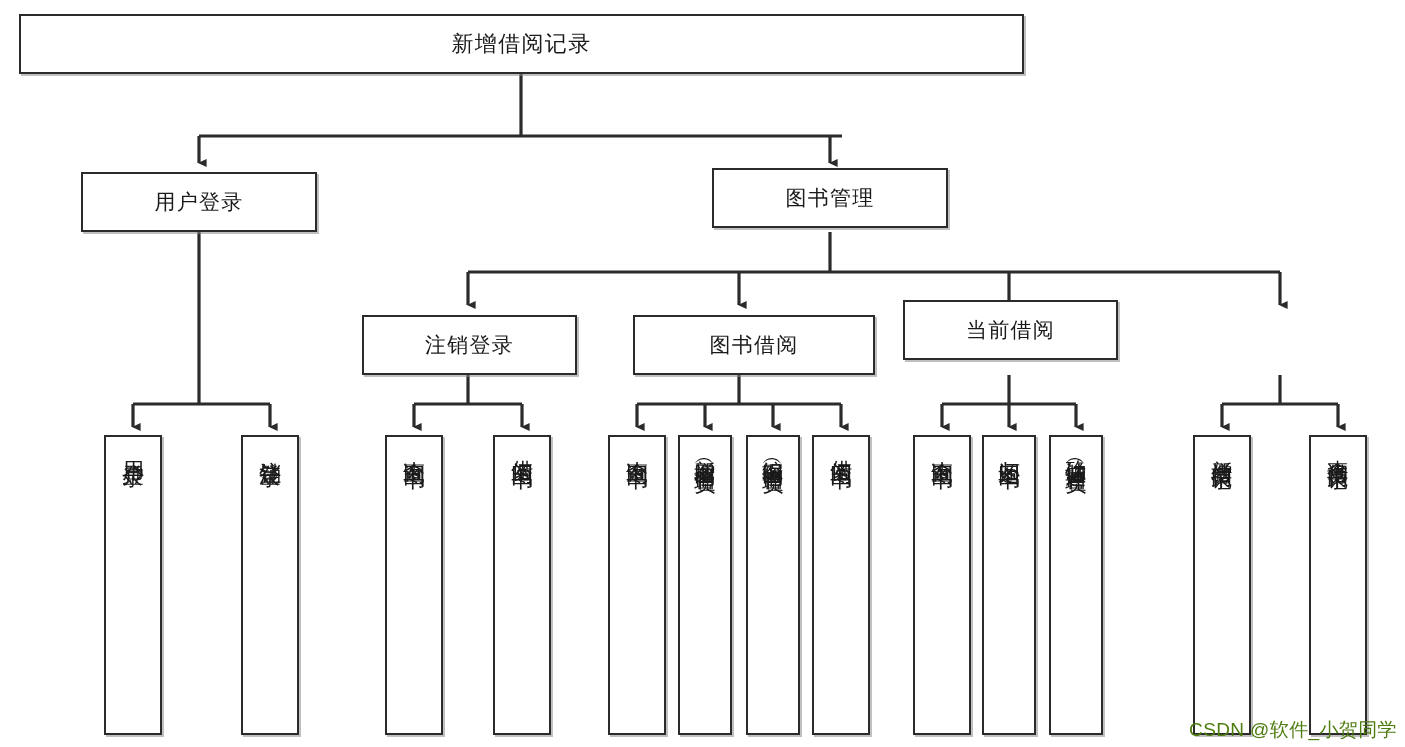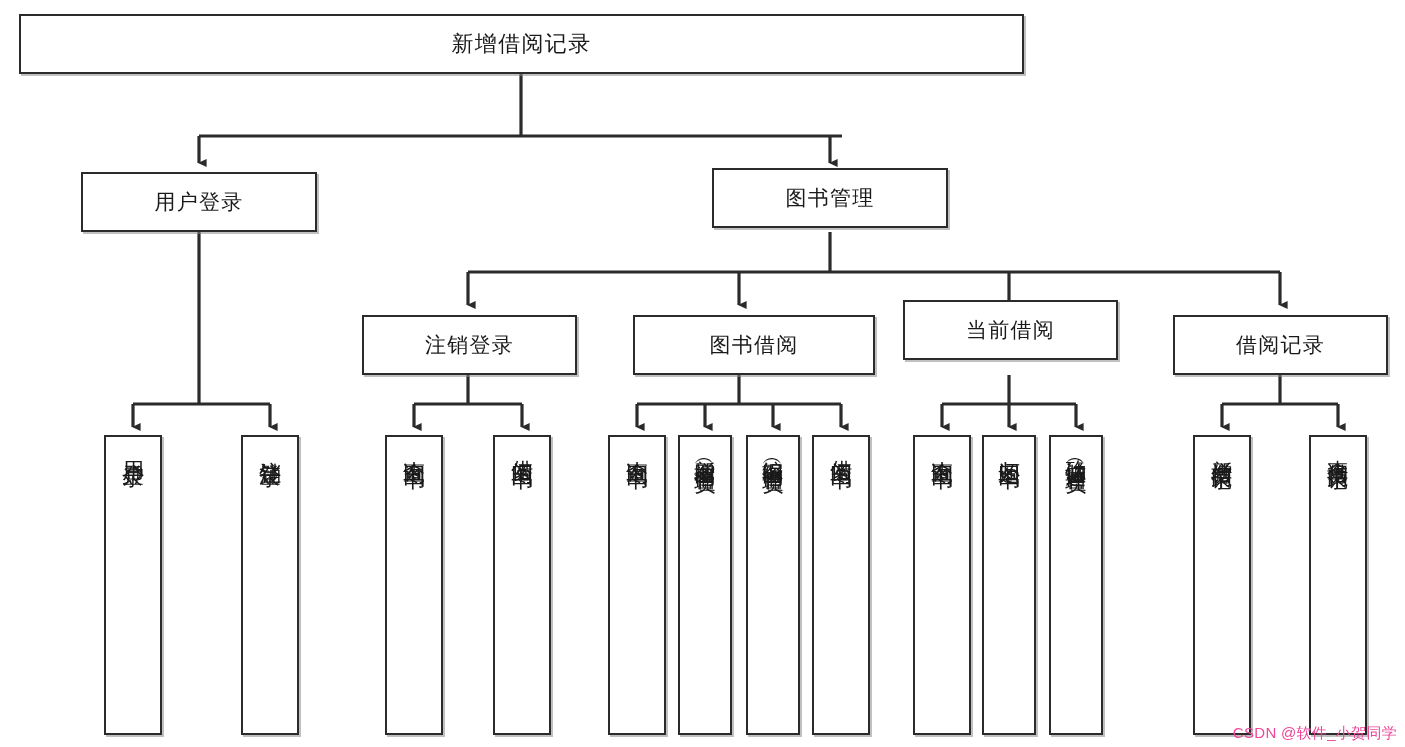--- a/index.html
+++ b/index.html
@@ -64,22 +64,22 @@
     letter-spacing: 0.10em;
     white-space: nowrap;
   }
   .v-node.tall .label {
     font-size: 21px;
   }
   .watermark {
     position: absolute;
     right: 8px;
     bottom: 4px;
-    font-size: 15px;
-    color: #ec4899;
+    font-size: 19px;
+    color: #4d7c0f;
     letter-spacing: 0.02em;
     white-space: nowrap;
   }
 </style>
 </head>
 <body>
 
 <div id="canvas">
 
   <svg class="edges" viewBox="0 0 1405 747" xmlns="http://www.w3.org/2000/svg">
@@ -145,23 +145,20 @@
 
   <div class="node h-node" style="left:362px; top:315px; width:215px; height:60px;">
     <span class="label">注销登录</span>
   </div>
   <div class="node h-node" style="left:633px; top:315px; width:242px; height:60px;">
     <span class="label">图书借阅</span>
   </div>
   <div class="node h-node" style="left:903px; top:300px; width:215px; height:60px;">
     <span class="label">当前借阅</span>
   </div>
-  <div class="node h-node" style="left:1173px; top:315px; width:215px; height:60px;">
-    <span class="label">借阅记录</span>
-  </div>
 
   <div class="node v-node" style="left:104px; top:435px; width:58px; height:300px;">
     <span class="label">用户登录</span>
   </div>
   <div class="node v-node" style="left:241px; top:435px; width:58px; height:300px;">
     <span class="label">注销登录</span>
   </div>
 
   <div class="node v-node" style="left:385px; top:435px; width:58px; height:300px;">
     <span class="label">查询图书</span>

